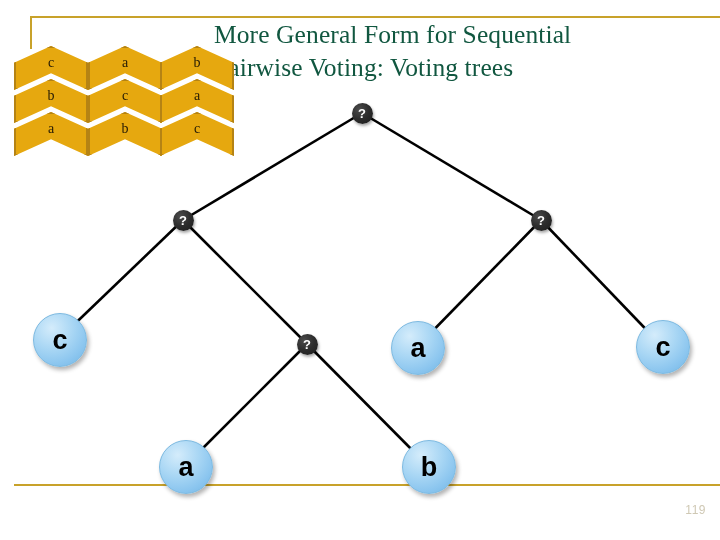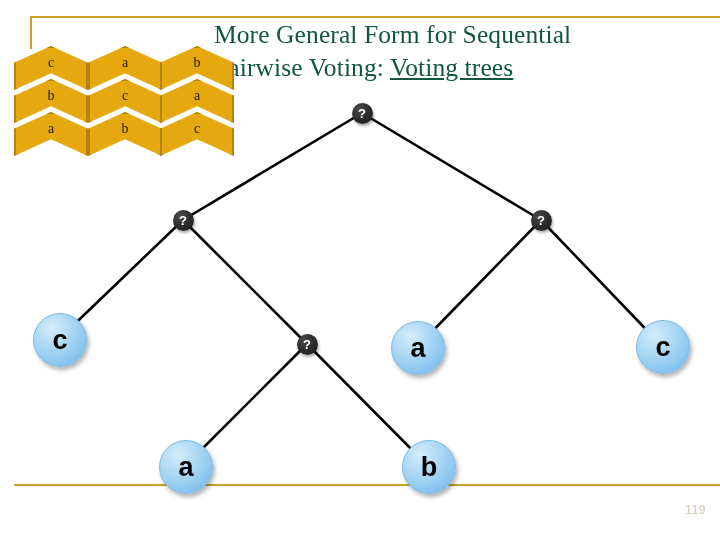--- a/index.html
+++ b/index.html
@@ -32,21 +32,21 @@
   
   .title{
     position:absolute;left:214px;top:18px;width:470px;
     color:#115740;
     font-size:25.5px;
     line-height:33px;
     font-family:"Liberation Serif", serif;
     font-weight:400;
     letter-spacing:0.1px;
   }
-  .title .u{ text-decoration:underline; text-underline-offset:2px;}
+  .title .u{ text-underline-offset:2px;}
 
   
   .chev-col{ position:absolute; width:74px; }
   .chev{
     position:relative;
     width:74px;height:44px;
     margin-bottom:-11px;
   }
   .chev .shape{
     position:absolute;inset:0;

